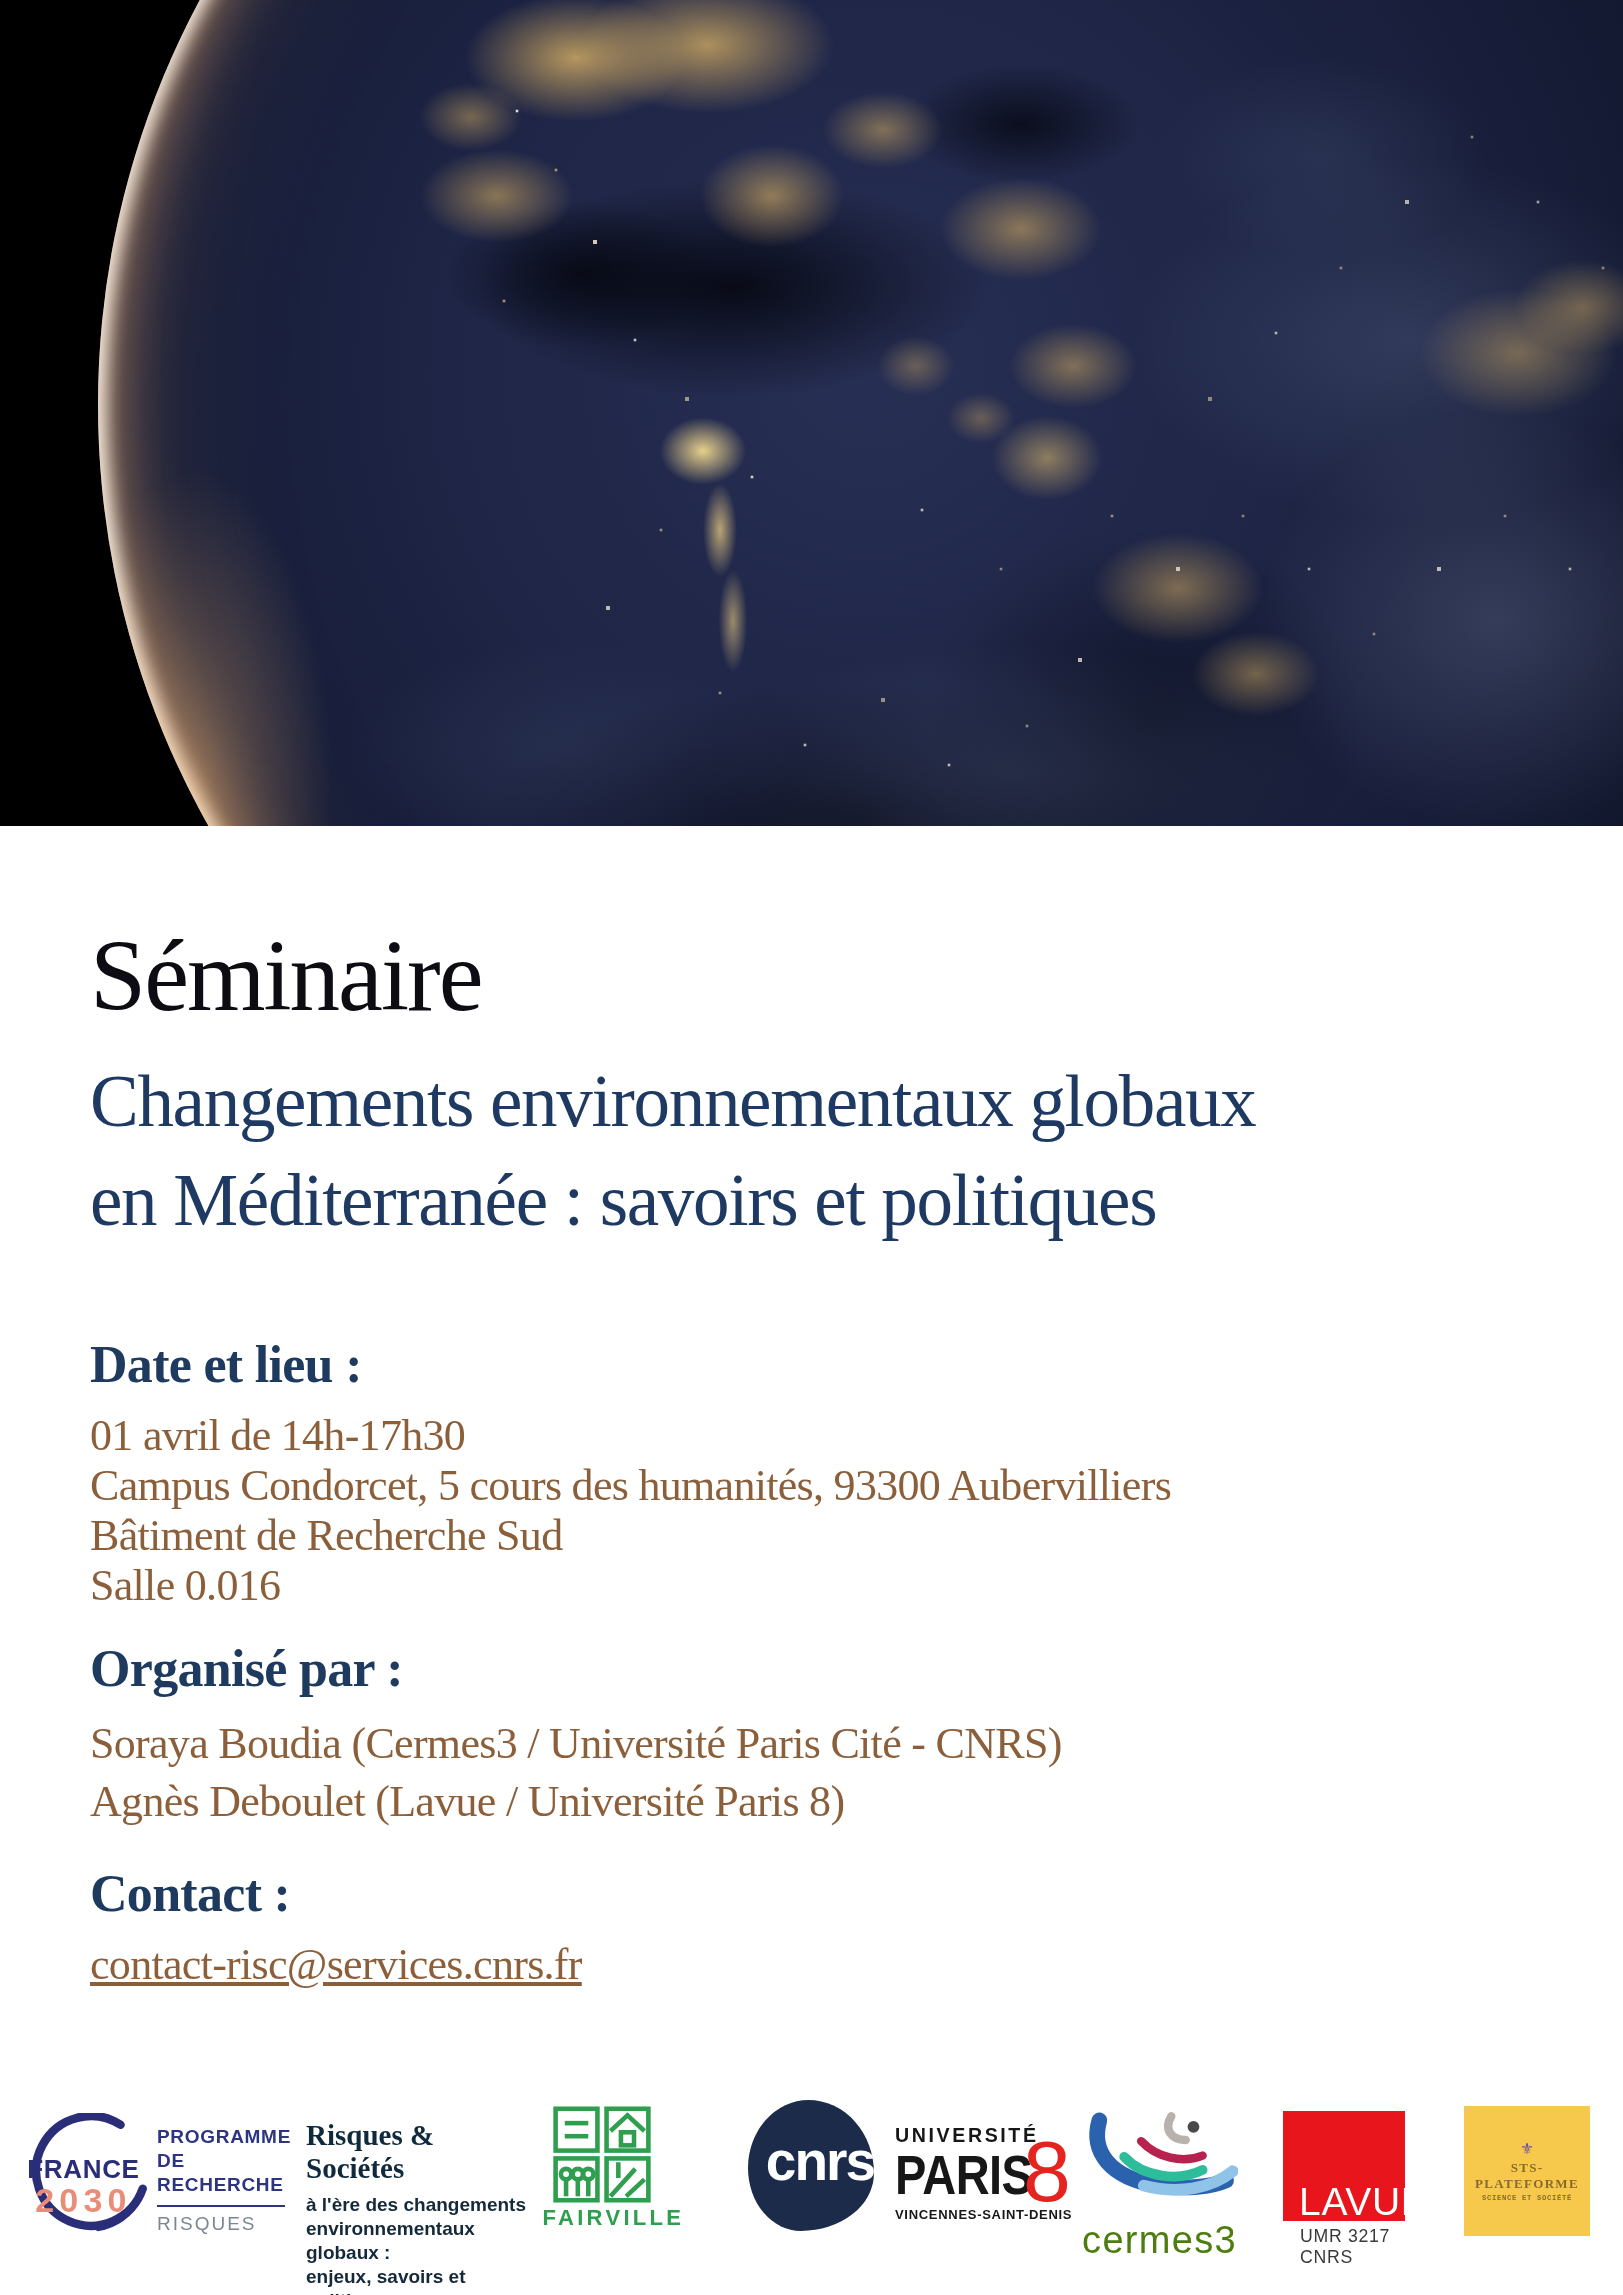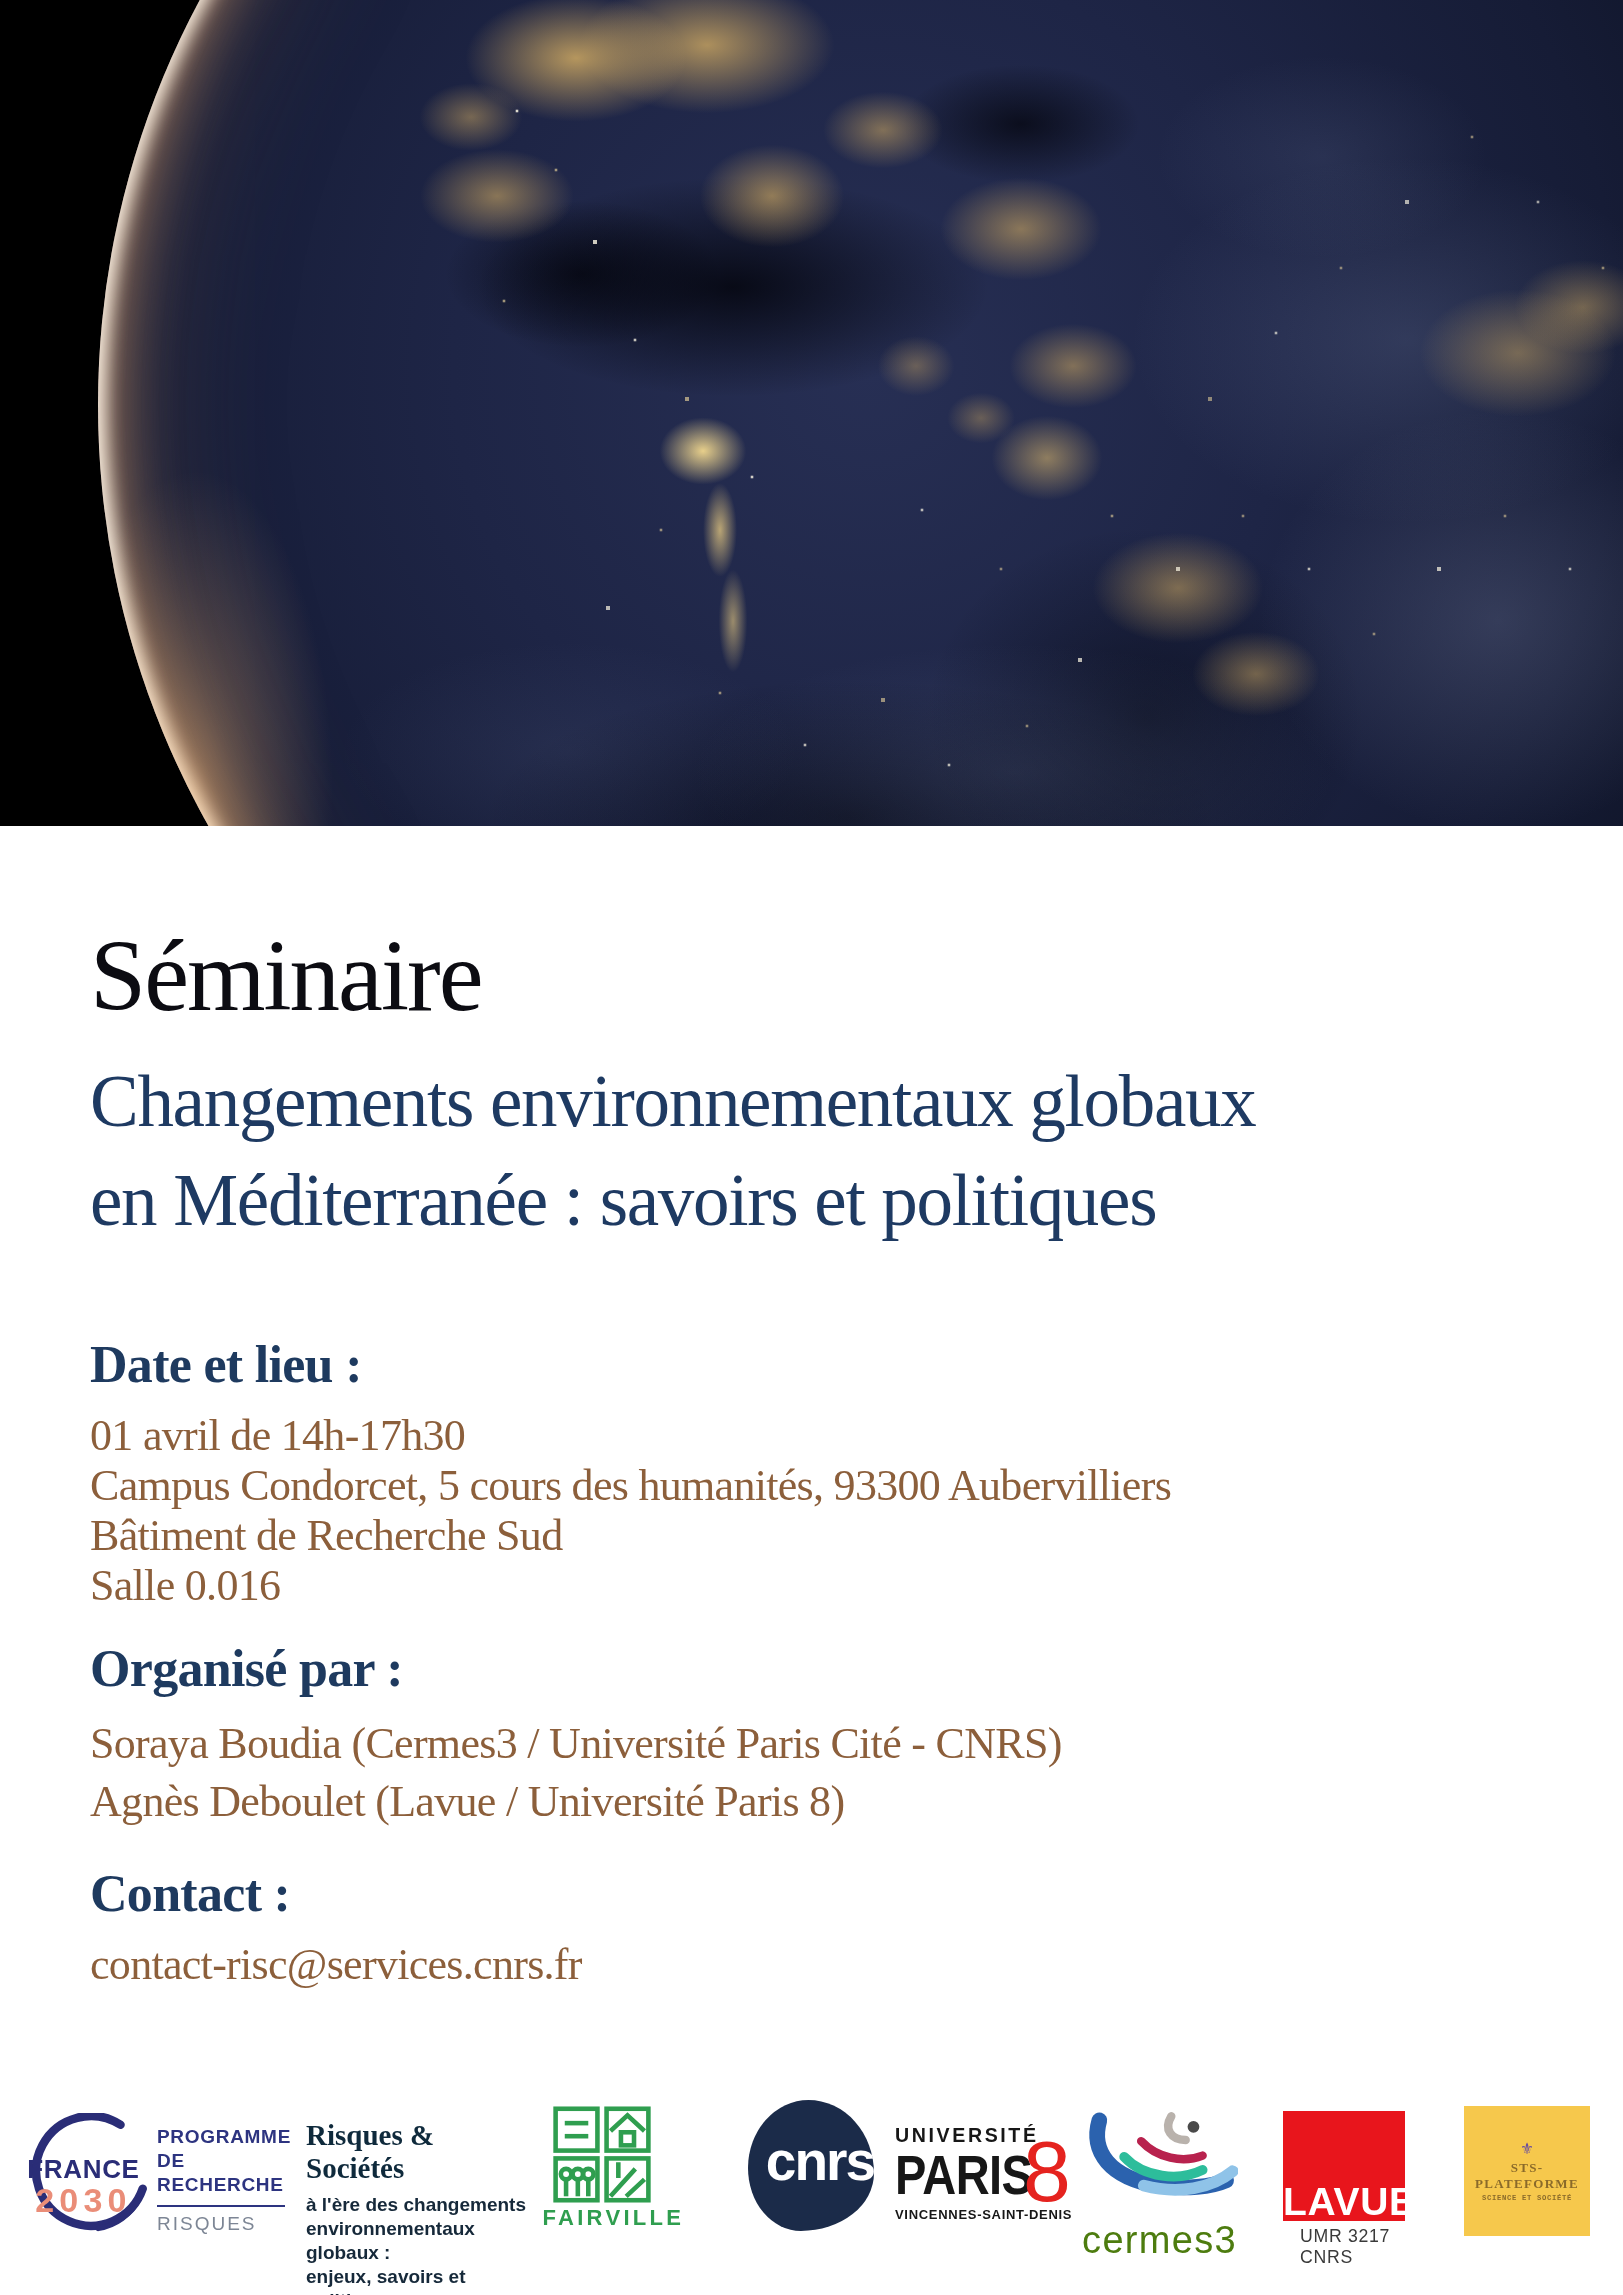--- a/index.html
+++ b/index.html
@@ -70,21 +70,21 @@
          letter-spacing:-2px;color:#0c0c12;line-height:1.1;}
   .subtitle{position:absolute;left:90px;top:1052px;font-size:73px;line-height:99px;
             letter-spacing:-1.3px;color:#1e3a62;}
   .sec{position:absolute;left:90px;}
   .sec h2{margin:0 0 17px 0;font-size:52px;font-weight:600;color:#1e3a5f;letter-spacing:-0.7px;}
   .sec p{margin:0;font-size:44px;line-height:50px;color:#8c5f3b;letter-spacing:-0.7px;}
   .sec-date{top:1335px;}
   .sec-org{top:1639px;}
   .sec-org p{line-height:58px;}
   .sec-contact{top:1864px;}
-  .sec-contact p{margin-top:9.2px;}
+  .sec-contact p{margin-top:9.2px;text-decoration:underline;}
   .sec-contact a{color:#8c5f3b;text-decoration:none;}
 
   
   .footer{position:absolute;left:0;top:2091px;width:1623px;height:170px;
           font-family:"Liberation Sans", sans-serif;}
   .footer > div{position:absolute;}
 
   .l-france{left:16.4px;top:21.6px;width:134px;height:124px;}
   .l-france svg{position:absolute;left:0;top:0;}
   .l-france .fr{position:absolute;left:0;top:41px;width:100%;text-align:center;
@@ -117,21 +117,21 @@
   .l-p8 .d8{position:absolute;left:128px;top:3.9px;font-size:86px;line-height:86px;
             font-weight:500;color:#e5231f;}
   .l-p8 .v{margin-top:3.9px;font-size:13px;font-weight:800;color:#171717;letter-spacing:0.7px;}
 
   .l-cermes{left:1081px;top:11px;width:157px;text-align:center;}
   .l-cermes .cl{margin-top:17px;font-size:38px;color:#4d7c0f;letter-spacing:1.3px;}
 
   .l-lavue{left:1283px;top:20px;width:122px;}
   .l-lavue .sq{position:relative;width:122px;height:110px;background:#e8151c;}
   .l-lavue .lv{position:absolute;left:0;bottom:0;width:100%;text-align:center;
-               font-size:39px;font-weight:700;color:#fff;letter-spacing:0.7px;line-height:38px;}
+               font-size:39px;font-weight:400;color:#fff;letter-spacing:0.7px;line-height:38px;padding-left:16px;}
   .l-lavue .um{margin:5.2px 0 0 17px;font-size:17.7px;color:#3a3a3a;letter-spacing:0.7px;}
 
   .l-sts{left:1464px;top:15px;width:126px;height:130px;background:#f6c84c;
          display:flex;flex-direction:column;align-items:center;justify-content:center;text-align:center;}
   .l-sts .crest{font-size:15.7px;color:#6b4f9e;line-height:17px;}
   .l-sts .st{margin-top:2.6px;font-family:"Liberation Serif", serif;font-size:13px;font-weight:600;
              color:#8a6a2a;letter-spacing:1.3px;}
   .l-sts .ss{margin-top:2px;font-family:Liberation Mono, monospace;font-size:7.2px;font-weight:700;
              color:#8a6a2a;letter-spacing:0.7px;}
 </style>

